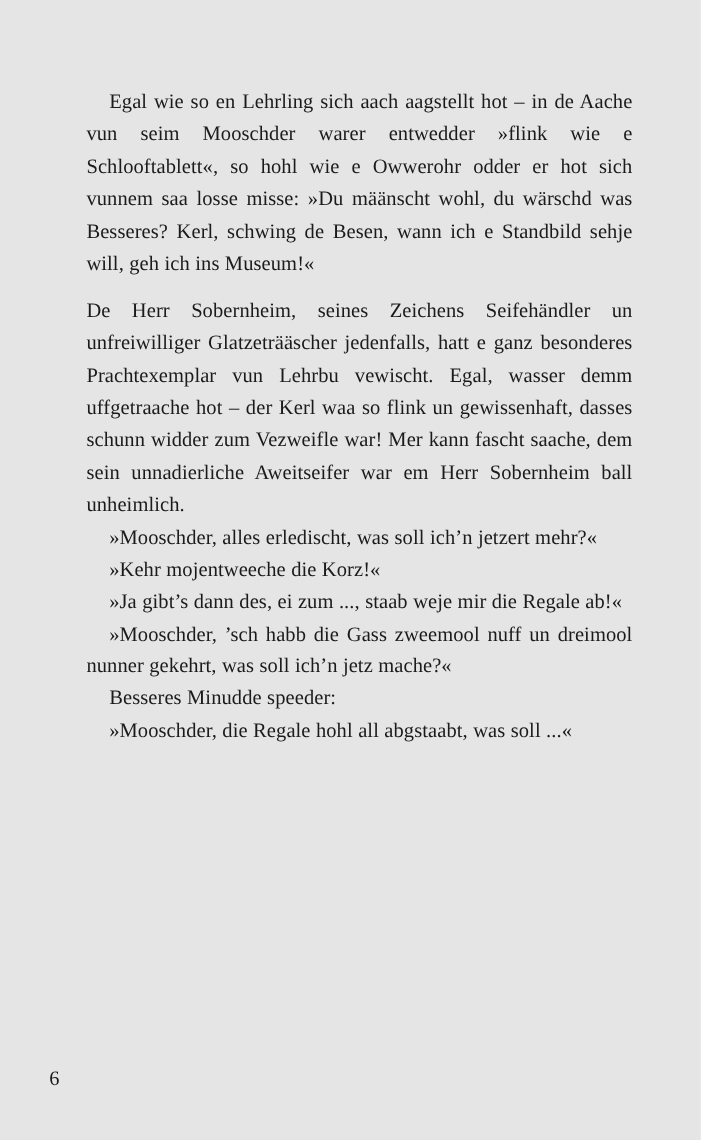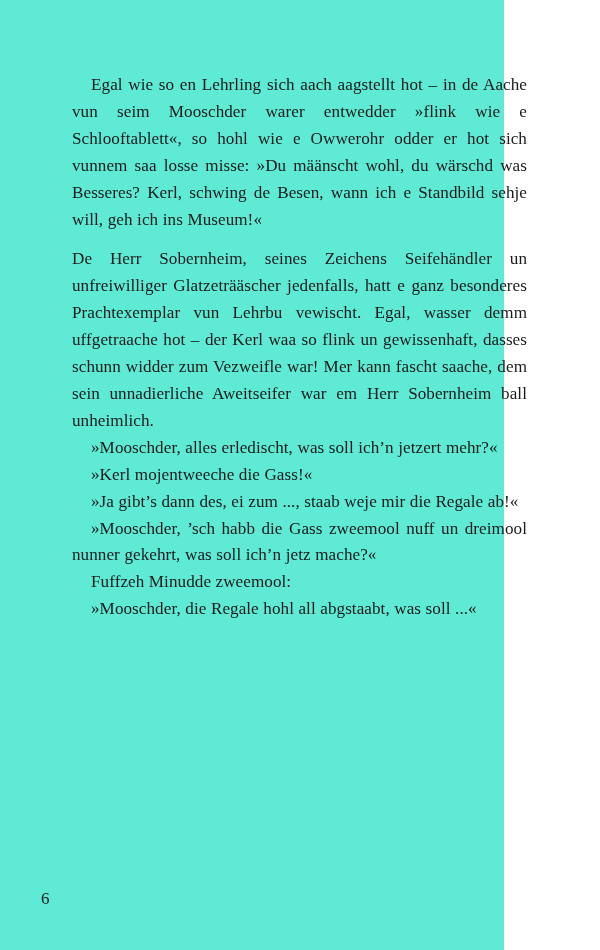--- a/index.html
+++ b/index.html
@@ -14,23 +14,23 @@
     font-family: "Liberation Serif", "DejaVu Serif", serif;
     color: #1b1b1b;
     overflow: hidden;
     position: relative;
   }
 
   .page {
     position: absolute;
     left: 0;
     top: 0;
-    width: 504px;
+    width: 584px;
     height: 950px;
-    background: #5eead4;
+    background: #e5e5e5;
   }
 
   .text-block {
     position: absolute;
     left: 72px;
     top: 72px;
     width: 455px;
   }
 
   p.para {
@@ -82,28 +82,28 @@
 
   <div class="text-block">
 
     <p class="para indent last-line-left">Egal wie so en Lehrling sich aach aagstellt hot – in de Aache vun seim Mooschder warer entwedder »flink wie e Schlooftablett«, so hohl wie e Owwerohr odder er hot sich vunnem saa losse misse: »Du määnscht wohl, du wärschd was Besseres? Kerl, schwing de Besen, wann ich e Standbild sehje will, geh ich ins Museum!«</p>
 
     <p class="para flush group-gap">De Herr Sobernheim, seines Zeichens Seifehändler un unfreiwilliger Glatzeträäscher jedenfalls, hatt e ganz besonderes Prachtexemplar vun Lehrbu vewischt. Egal, wasser demm uffgetraache hot – der Kerl waa so flink un gewissenhaft, dasses schunn widder zum Vezweifle war! Mer kann fascht saache, dem sein unnadierliche Aweitseifer war em Herr Sobernheim ball unheimlich.</p>
 
 
     <p class="para indent last-line-left">»Mooschder, alles erledischt, was soll ich’n jetzert mehr?«</p>
 
-    <p class="para indent last-line-left">»Kerl mojentweeche die Gass!«</p>
+    <p class="para indent last-line-left">»Kehr mojentweeche die Korz!«</p>
 
 
     <p class="para indent last-line-left">»Ja gibt’s dann des, ei zum ..., staab weje mir die Regale ab!«</p>
 
     <p class="para indent last-line-left">»Mooschder, ’sch habb die Gass zweemool nuff un dreimool nunner gekehrt, was soll ich’n jetz mache?«</p>
 
-    <p class="para indent last-line-left">Fuffzeh Minudde zweemool:</p>
+    <p class="para indent last-line-left">Besseres Minudde speeder:</p>
 
     <p class="para indent last-line-left">»Mooschder, die Regale hohl all abgstaabt, was soll ...«</p>
 
   </div>
 
   <div class="folio">6</div>
 
 </div>
 
 </body></html>

